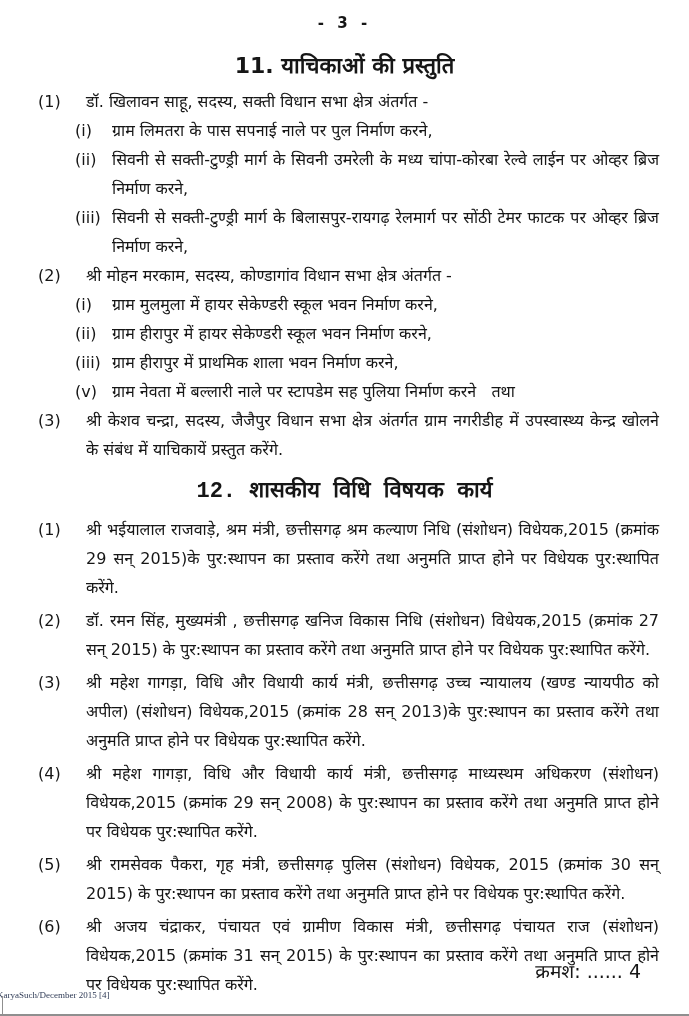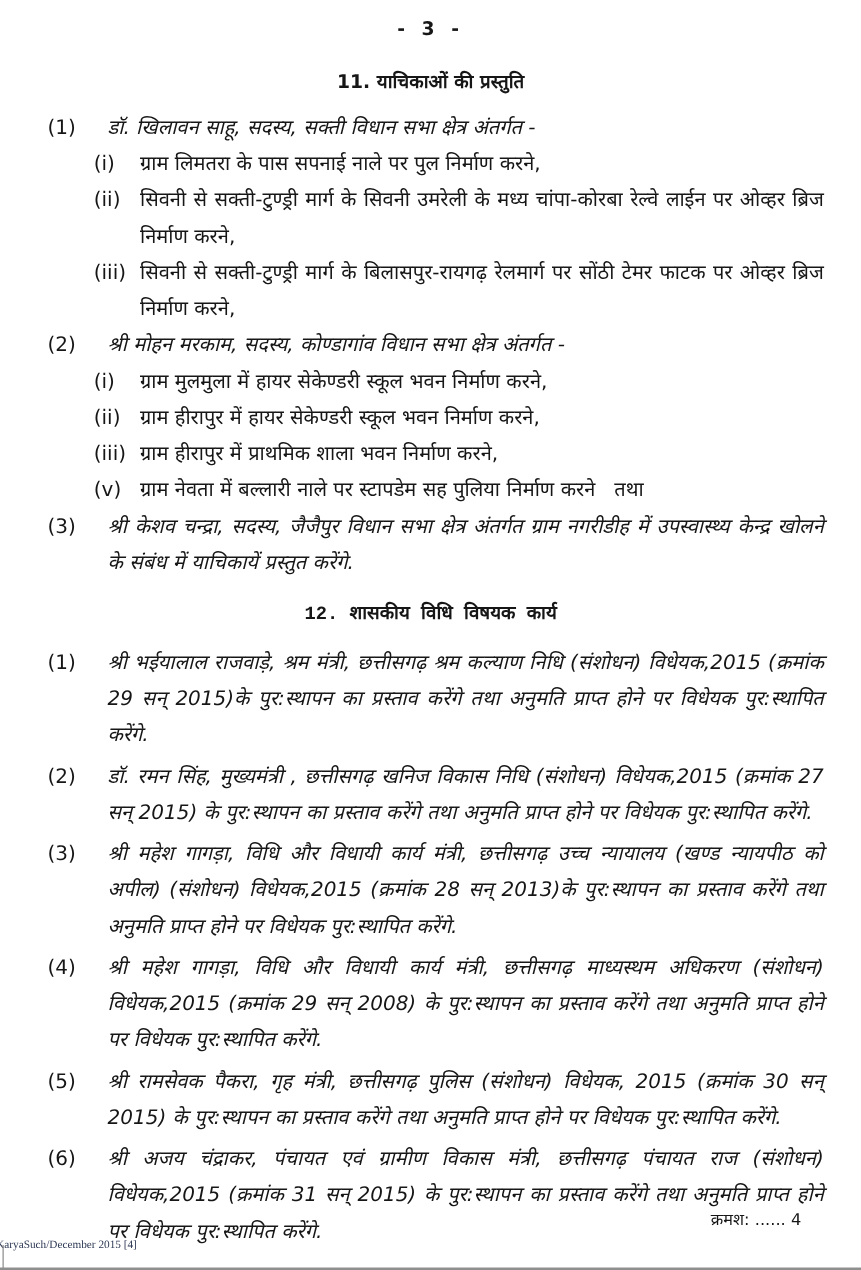--- a/index.html
+++ b/index.html
@@ -18,56 +18,55 @@
   .page-number{
     text-align:center;
     font-size:15px;
     font-weight:bold;
     letter-spacing:4px;
     height:22px;
   }
   .section-heading{
     margin:16px 30px 8px 30px;
     text-align:center;
-    font-size:15px;
+    font-size:22px;
     font-weight:bold;
     line-height:27px;
   }
   .section-heading.second{margin-top:14px;margin-bottom:10px;font-family:Liberation Mono, monospace;}
   .items{padding-left:38px;padding-right:30px;}
   .item{
     display:flex;
     align-items:flex-start;
     font-size:16px;
     line-height:29px;
   }
   .item .num{
     flex:0 0 48px;
     text-align:left;
   }
   .item .txt{
     flex:1;
     text-align:justify;
-    font-style:italic;
   }
   .subitem{
     display:flex;
     align-items:flex-start;
     font-size:16px;
     line-height:29px;
     margin-left:37px;
   }
   .subitem .num{flex:0 0 37px;}
   .subitem .txt{flex:1;text-align:justify;}
   .sec2 .item{margin-bottom:4px;}
   .footer-right{
     position:absolute;
     right:48px;
     bottom:32px;
-    font-size:13px;
+    font-size:19px;
   }
   .footer-left{
     position:absolute;
     left:-3px;
     bottom:16px;
     font-size:9px;
     color:#2e3a55;
     font-family:"Liberation Serif","DejaVu Serif",serif;
     white-space:nowrap;
   }

